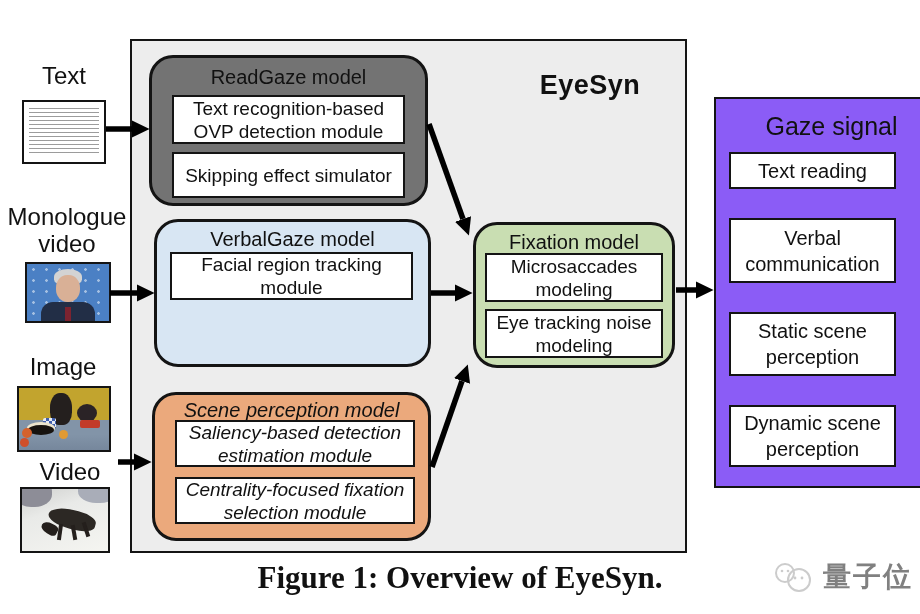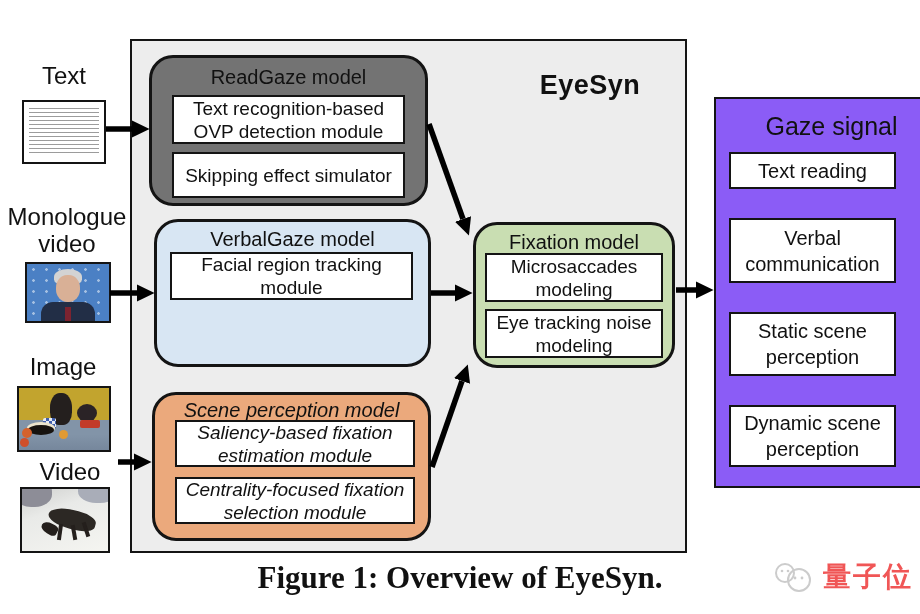--- a/index.html
+++ b/index.html
@@ -117,21 +117,21 @@
   
   .arrows { position:absolute; left:0; top:0; width:920px; height:614px; pointer-events:none; }
 
   
   .caption {
     position:absolute; left:0; top:560px; width:920px; text-align:center;
     font-family:"Liberation Serif", serif; font-weight:bold; font-size:31px;
   }
   .watermark {
     position:absolute; left:772px; top:558px; display:flex; gap:5px;
-    color:#ef4444;
+    color:#737373;
   }
   .watermark .wm-text { font-size:28px; letter-spacing:2px; font-weight:bold; opacity:.9; }
 </style>
 </head>
 <body>
 
 <div class="stage">
 
   <div class="input-label l-text">Text</div>
   <div class="thumb t-text">
@@ -178,21 +178,21 @@
     <div class="module mod-1">Skipping effect simulator</div>
   </div>
 
   <div class="model m-verbalgaze">
     <div class="model-header">VerbalGaze model</div>
     <div class="module mod-0">Facial region tracking module</div>
   </div>
 
   <div class="model m-scene">
     <div class="model-header">Scene perception model</div>
-    <div class="module mod-0">Saliency-based fixation estimation module</div>
+    <div class="module mod-0">Saliency-based detection estimation module</div>
     <div class="module mod-1">Centrality-focused fixation selection module</div>
   </div>
 
   <div class="model m-fixation">
     <div class="model-header">Fixation model</div>
     <div class="module mod-0">Microsaccades modeling</div>
     <div class="module mod-1">Eye tracking noise modeling</div>
   </div>
 
   <div class="gaze-panel">

